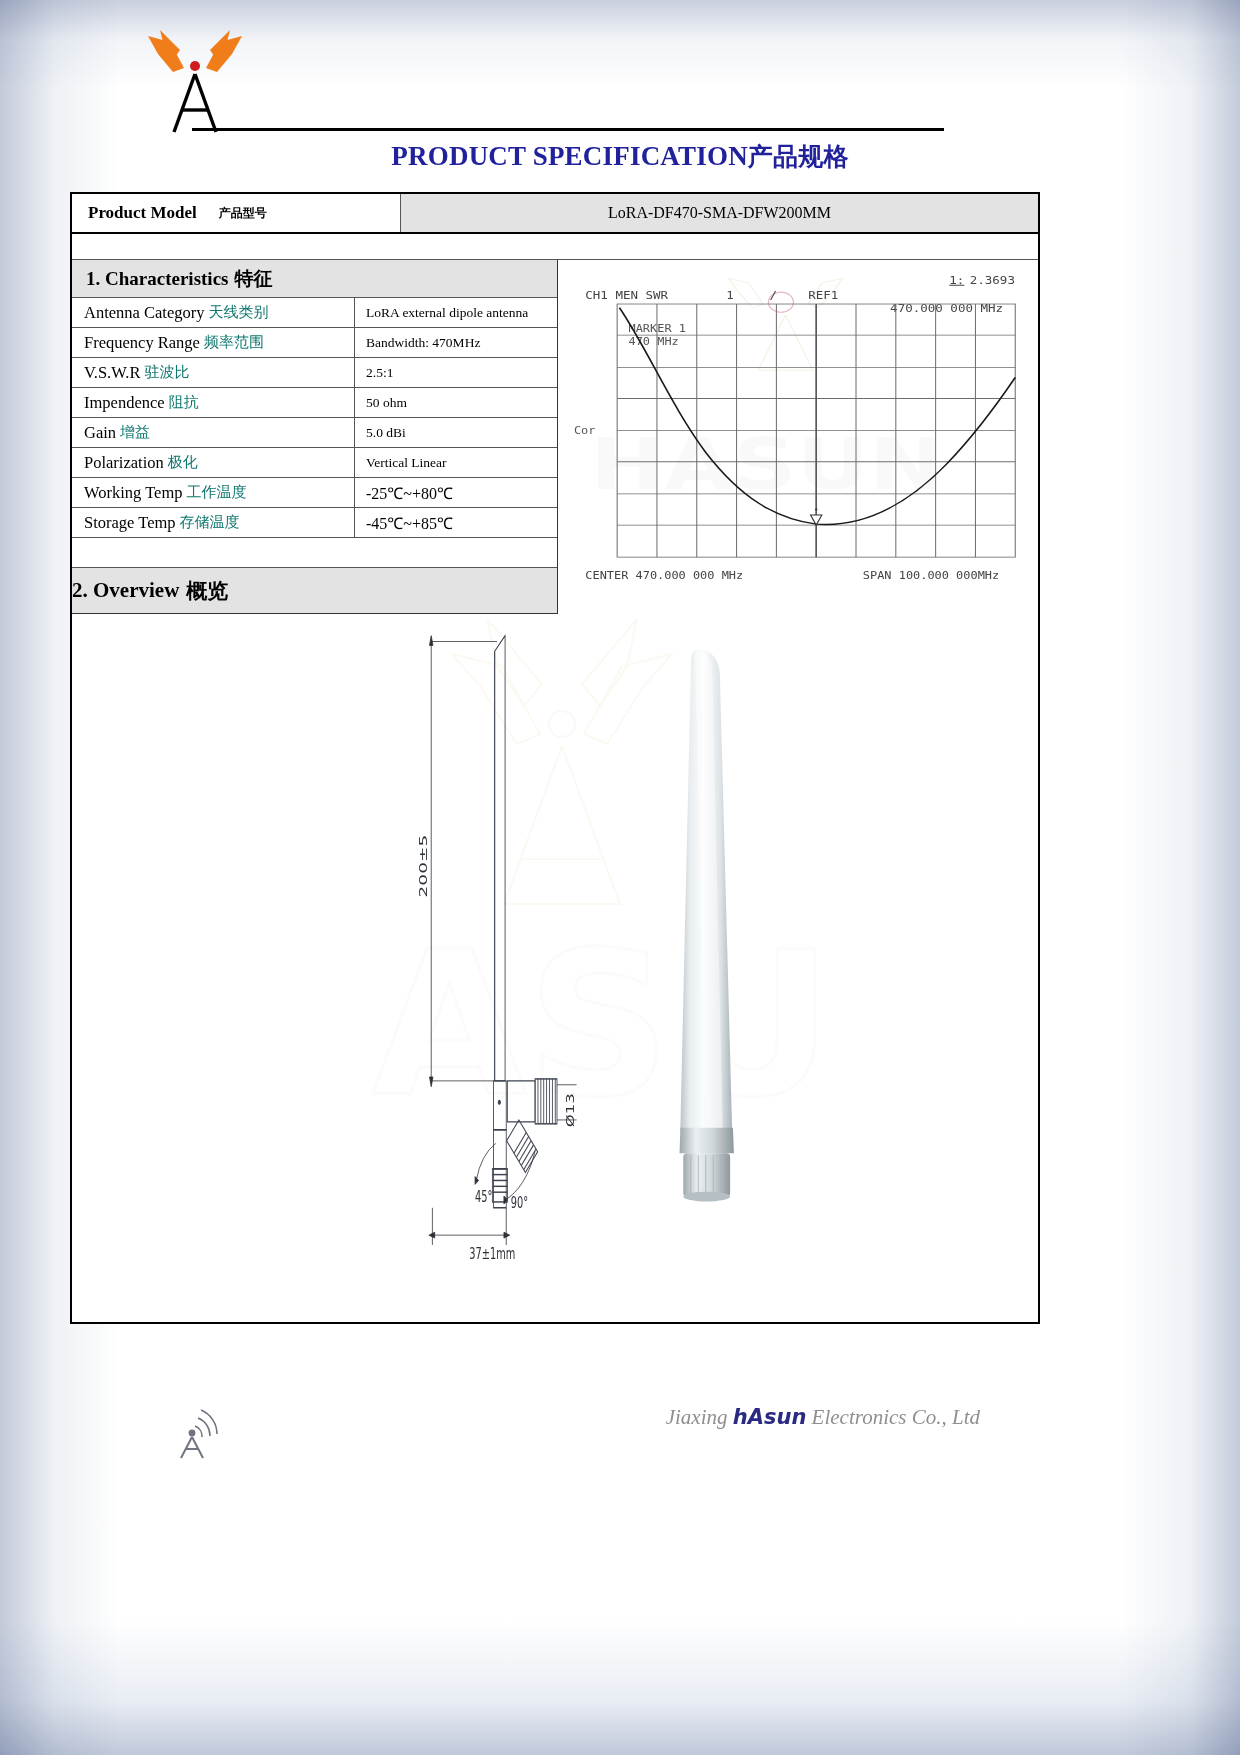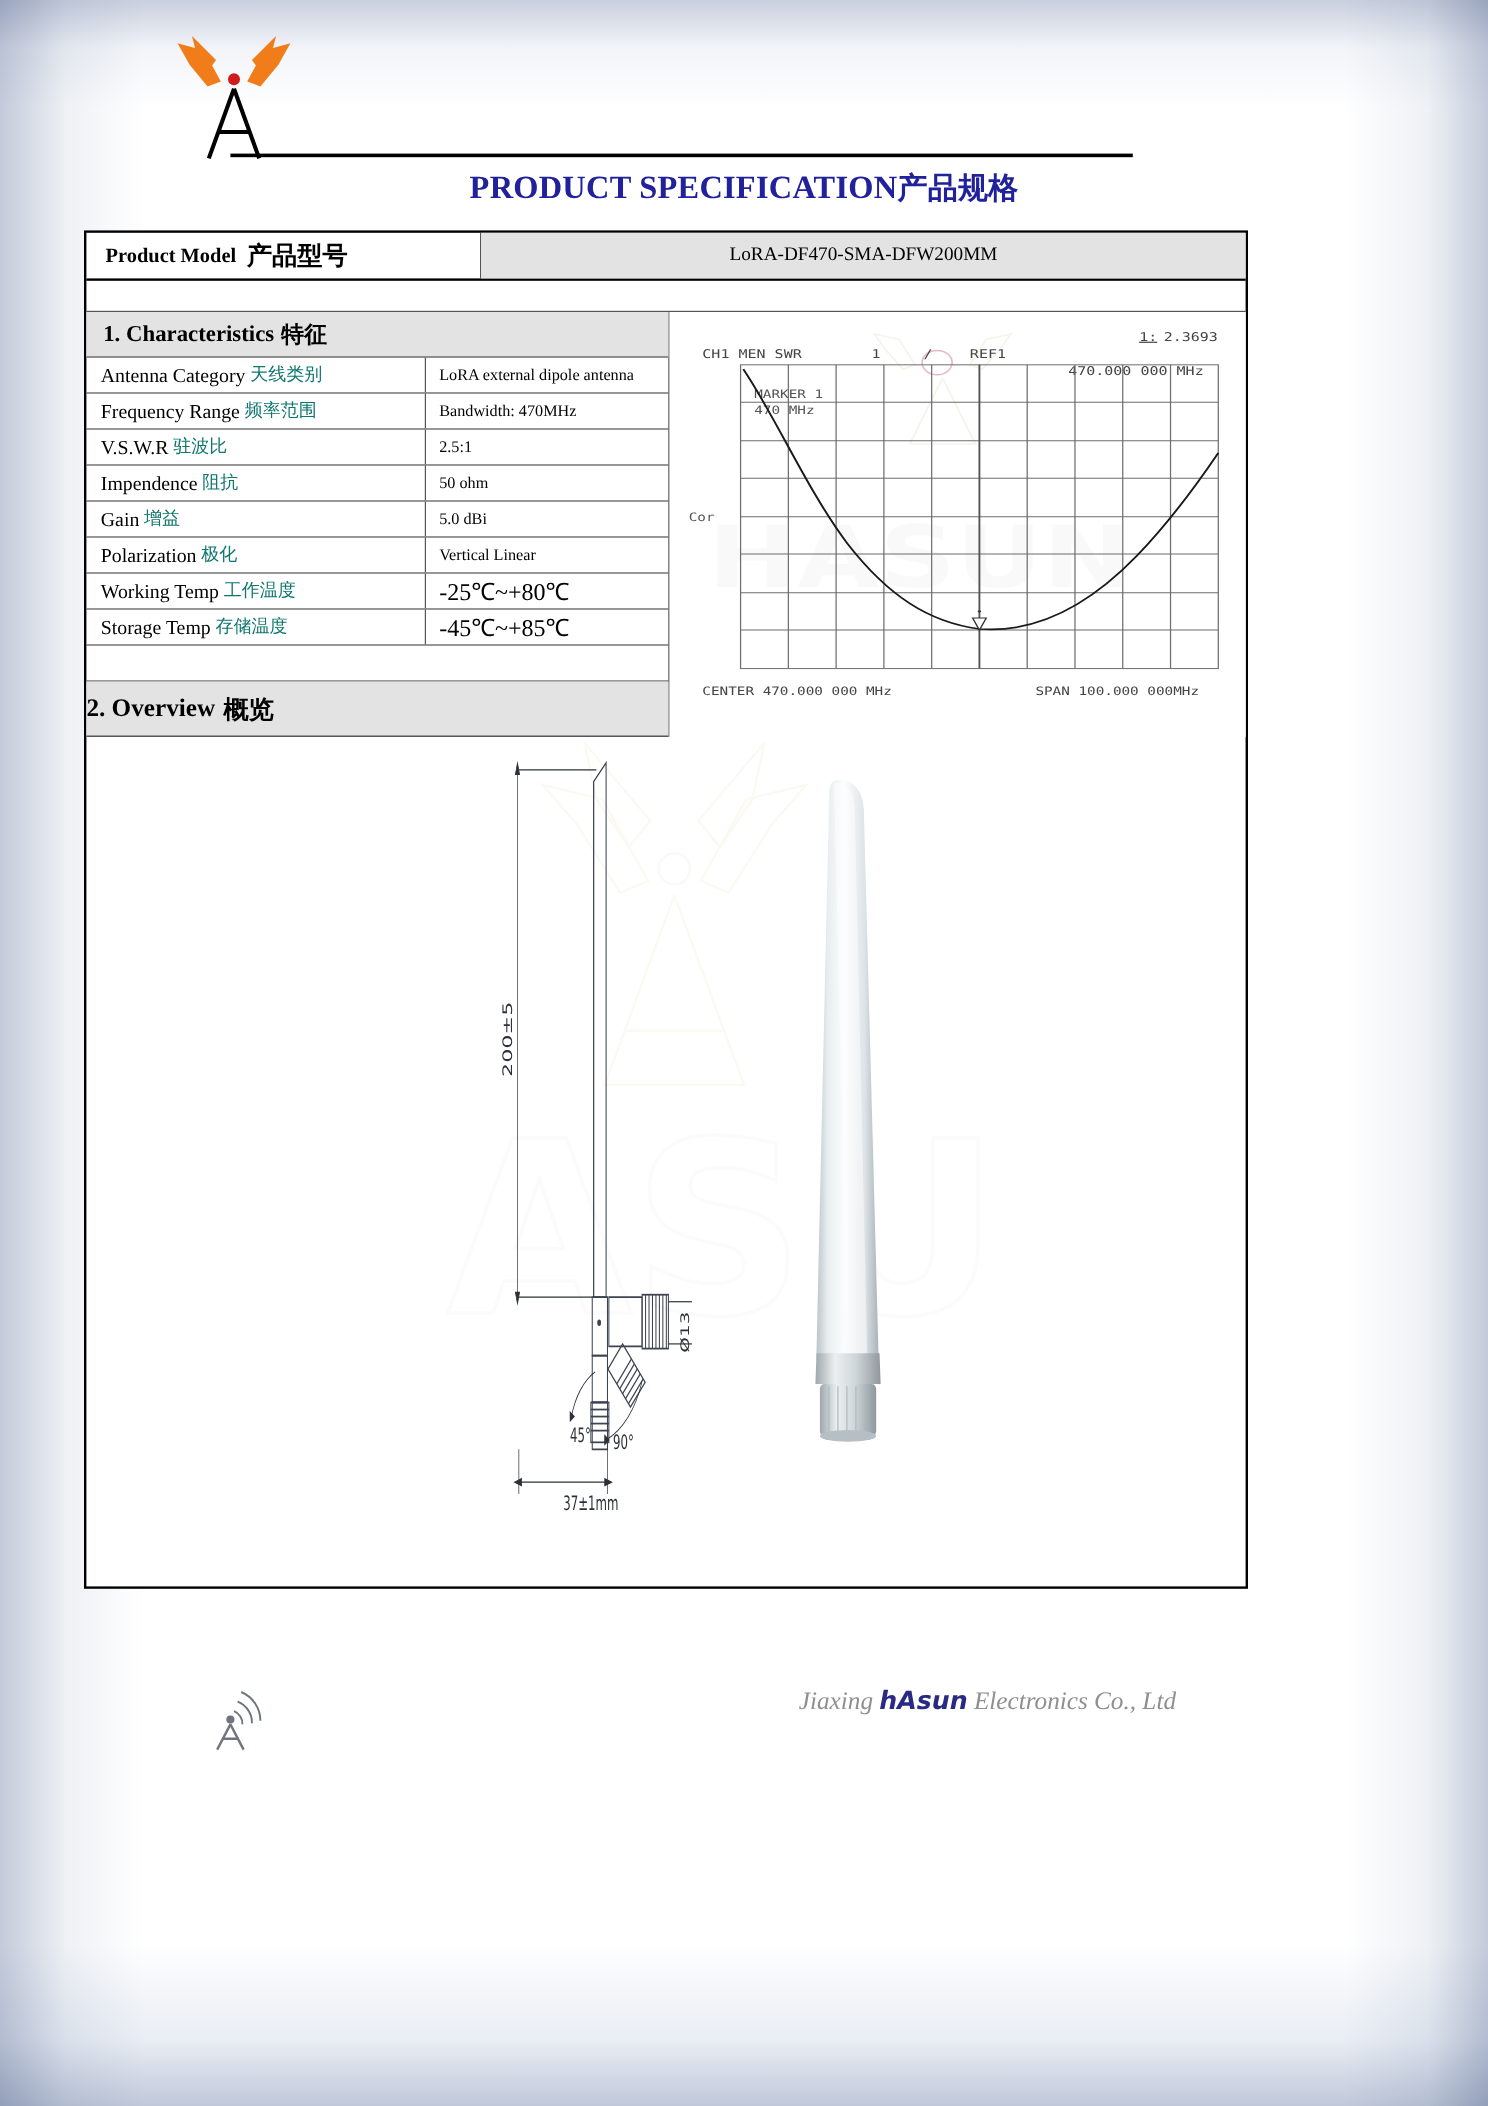--- a/index.html
+++ b/index.html
@@ -40,21 +40,21 @@
     border:2px solid #000; background:#fff;
   }
 
   
   .model-row { display:flex; height:40px; border-bottom:2px solid #000; }
   .model-label {
     width:329px; border-right:1px solid #555;
     display:flex; align-items:center; padding-left:16px;
     font-size:17px; font-weight:bold;
   }
-  .model-label .cn { font-family:Liberation Sans, sans-serif; font-weight:bold; font-size:21px; margin-left:9px;}
+  .model-label .cn { font-family:Liberation Sans, sans-serif; font-weight:bold; font-size:12px; margin-left:22px;}
   .model-value {
     flex:1; background:#e3e3e3;
     display:flex; align-items:center; justify-content:center;
     font-size:16px;
   }
   .spacer-row { height:26px; border-bottom:1px solid #555; }
 
   
   .char-area { display:flex; }
   .char-left { width:486px; border-right:1px solid #333; }
@@ -69,21 +69,21 @@
   .spec-k {
     width:283px; border-right:1px solid #555;
     display:flex; align-items:center; padding-left:12px;
     font-size:16.5px; white-space:nowrap;
   }
   .spec-k .cn { font-family:"DejaVu Sans", sans-serif; font-size:15px; color:#0f766e; margin-left:4px; }
   .spec-v {
     flex:1; display:flex; align-items:center; padding-left:11px;
     font-size:13.5px;
   }
-  .spec-v.big { font-size:20px; }
+  .spec-v.big { font-size:16px; }
   .blank-row { height:30px; border-bottom:1px solid #555; }
 
   
   .ov-head {
     height:46px; background:#e3e3e3;
     display:flex; align-items:center; 
     font-size:21px; font-weight:bold;
     border-bottom:1px solid #333;
   }
   .ov-head .cn { font-family:"DejaVu Sans", sans-serif; font-size:21px; font-weight:bold; margin-left:7px; }

